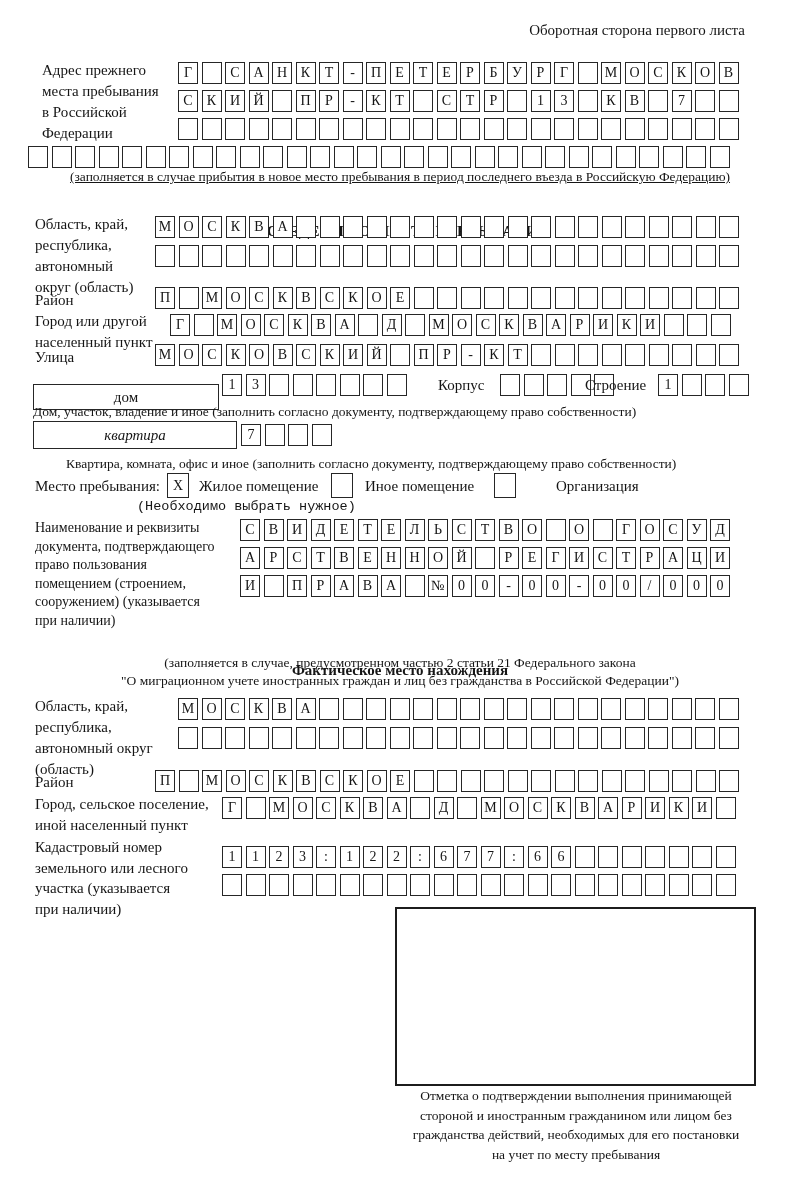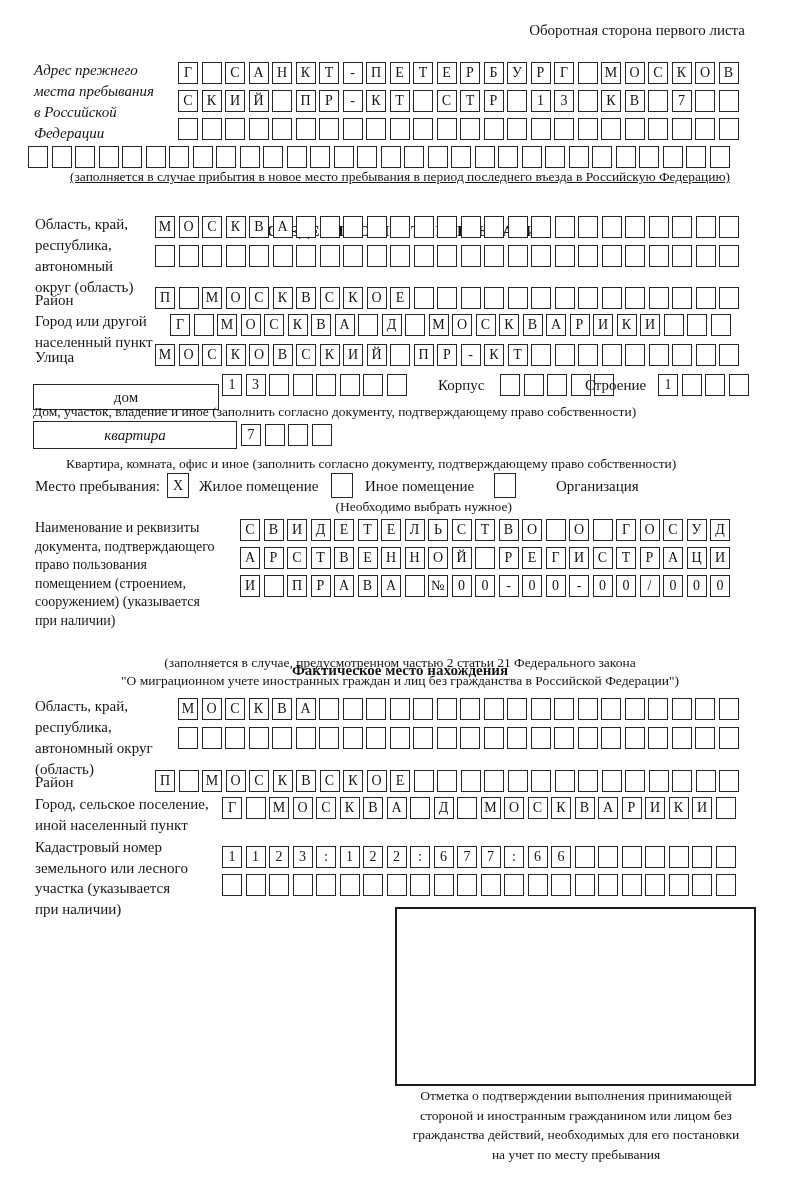--- a/index.html
+++ b/index.html
@@ -32,21 +32,21 @@
     display:flex;align-items:center;justify-content:center;
     font-size:14px;
   }
   .stampbox{border:2px solid #1c1c1c;background:#fff;}
 </style>
 </head>
 <body>
 
 <div class="abs cap" style="right:55px;top:22px;font-size:15px;">Оборотная сторона первого листа</div>
 
-<div class="abs lbl" style="left:34px;top:60px;font-style:italic;">Адрес прежнего
+<div class="abs lbl" style="left:42px;top:60px;">Адрес прежнего
 места пребывания
 в Российской
 Федерации</div>
 <div class="cellrow" style="left:178px;top:62px;">
     <div class="cell">Г</div>
     <div class="cell"></div>
     <div class="cell">С</div>
     <div class="cell">А</div>
     <div class="cell">Н</div>
     <div class="cell">К</div>
@@ -340,21 +340,21 @@
   </div>
 <div class="abs cap" style="left:33px;top:456px;margin-left:33px;">Квартира, комната, офис и иное (заполнить согласно документу, подтверждающему право собственности)</div>
 
 <div class="abs lbl" style="left:35px;top:476px;">Место пребывания:</div>
 <div class="abs checkbox" style="left:167px;top:473px;">X</div>
 <div class="abs lbl" style="left:199px;top:476px;">Жилое помещение</div>
 <div class="abs checkbox" style="left:331px;top:473px;"></div>
 <div class="abs lbl" style="left:365px;top:476px;">Иное помещение</div>
 <div class="abs checkbox" style="left:494px;top:473px;"></div>
 <div class="abs lbl" style="left:556px;top:476px;">Организация</div>
-<div class="abs cap" style="left:112px;top:499px;width:400px;text-align:right;">(Необходимо выбрать нужное)</div>
+<div class="abs cap" style="left:137px;top:499px;width:400px;text-align:left;font-family:Liberation Mono, monospace;">(Необходимо выбрать нужное)</div>
 
 <div class="abs lbl-sm" style="left:35px;top:519px;">Наименование и реквизиты
 документа, подтверждающего
 право пользования
 помещением (строением,
 сооружением) (указывается
 при наличии)</div>
 <div class="cellrow" style="left:240px;top:519px;">
     <div class="cell">С</div>
     <div class="cell">В</div>

